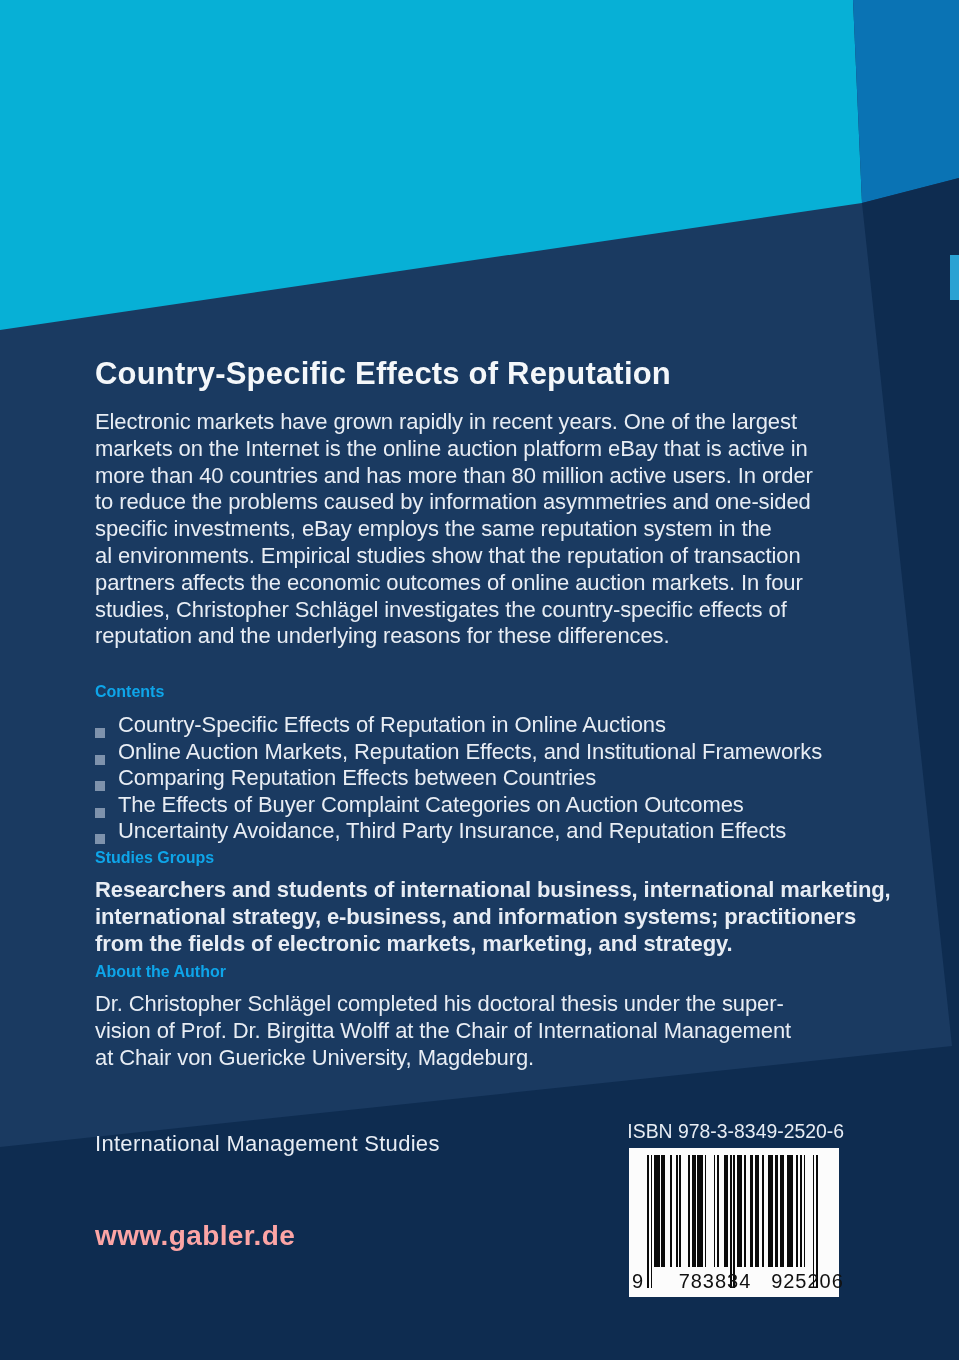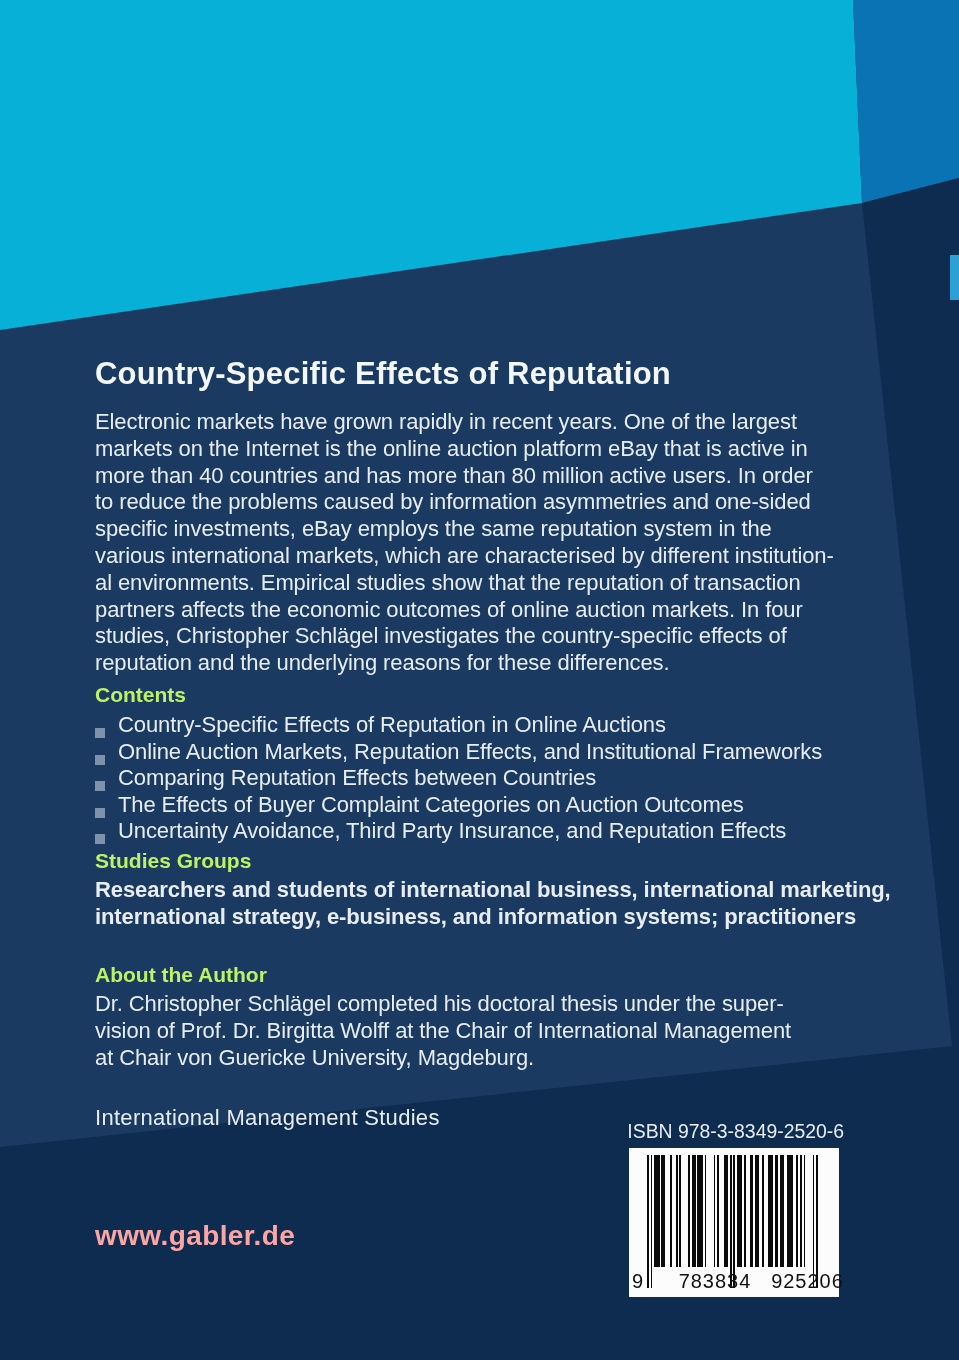--- a/index.html
+++ b/index.html
@@ -11,33 +11,33 @@
   }
   .abs{position:absolute;}
   #shapes{position:absolute;left:0;top:0;width:959px;height:1360px;z-index:0;}
   .content{position:absolute;left:0;top:0;width:959px;height:1360px;z-index:1;color:#e8edf4;}
   .line{display:block;white-space:nowrap;}
   .title{
     left:95px;top:356px;font-size:31px;font-weight:bold;color:#f4f7fa;
     letter-spacing:0.2px;white-space:nowrap;
   }
   .bodytext{left:95px;top:409px;font-size:22px;line-height:26.8px;letter-spacing:-0.1px;}
-  .section-h{font-size:21px;font-weight:bold;color:#bef264;white-space:nowrap;}
+  .section-h{font-size:16px;font-weight:bold;color:#0ea5e9;white-space:nowrap;}
   .contents-h{left:95px;top:683px;}
   .bullets{left:95px;top:712px;}
   .bullet-row{display:flex;align-items:flex-end;height:26.4px;}
   .bullet-sq{
     width:10px;height:10px;background:#7e92ac;margin:7px 13px 0 0;flex:none;
   }
   .bullet-row span{font-size:22px;letter-spacing:-0.1px;white-space:nowrap;}
   .target-h{left:95px;top:849px;}
   .target-body{left:95px;top:876px;font-size:22px;line-height:27px;letter-spacing:-0.1px;font-weight:bold;}
   .about-h{left:95px;top:963px;}
   .about-body{left:95px;top:990px;font-size:22px;line-height:27px;letter-spacing:-0.1px;}
-  .series{left:95px;top:1105px;font-size:22px;letter-spacing:0.3px;white-space:nowrap;}
+  .series{left:95px;top:1131px;font-size:22px;letter-spacing:0.3px;white-space:nowrap;}
   .isbn-label{
     left:624px;top:1120px;width:220px;text-align:center;font-size:20px;
     transform:scaleX(0.97);transform-origin:center;white-space:nowrap;
   }
   .barcode-box{
     left:629px;top:1148px;width:210px;height:149px;background:#fcfcfc;
   }
   .barcode-bars div{position:absolute;top:7px;background:#0a0a0a;}
   .bc-digit{position:absolute;top:122px;font-size:20px;color:#111;letter-spacing:1px;}
   .bc-d0{left:3px;width:16px;text-align:left;}
@@ -59,21 +59,20 @@
 <div class="content">
 
   <div class="abs title">Country-Specific Effects of Reputation</div>
 
   <div class="abs bodytext">
     <span class="line">Electronic markets have grown rapidly in recent years. One of the largest</span>
     <span class="line">markets on the Internet is the online auction platform eBay that is active in</span>
     <span class="line">more than 40 countries and has more than 80 million active users. In order</span>
     <span class="line">to reduce the problems caused by information asymmetries and one-sided</span>
     <span class="line">specific investments, eBay employs the same reputation system in the</span>
-    <span class="line">various international markets, which are characterised by different institution-</span>
     <span class="line">al environments. Empirical studies show that the reputation of transaction</span>
     <span class="line">partners affects the economic outcomes of online auction markets. In four</span>
     <span class="line">studies, Christopher Schlägel investigates the country-specific effects of</span>
     <span class="line">reputation and the underlying reasons for these differences.</span>
   </div>
 
   <div class="abs section-h contents-h">Contents</div>
   <div class="abs bullets">
     <div class="bullet-row">
       <div class="bullet-sq"></div>
@@ -94,20 +93,21 @@
     <div class="bullet-row">
       <div class="bullet-sq"></div>
       <span>Uncertainty Avoidance, Third Party Insurance, and Reputation Effects</span>
     </div>
   </div>
 
   <div class="abs section-h target-h">Studies Groups</div>
   <div class="abs target-body">
     <span class="line">Researchers and students of international business, international marketing,</span>
     <span class="line">international strategy, e-business, and information systems; practitioners</span>
+    <span class="line">from the fields of electronic markets, marketing, and strategy.</span>
   </div>
 
   <div class="abs section-h about-h">About the Author</div>
   <div class="abs about-body">
     <span class="line">Dr. Christopher Schlägel completed his doctoral thesis under the super-</span>
     <span class="line">vision of Prof. Dr. Birgitta Wolff at the Chair of International Management</span>
     <span class="line">at Chair von Guericke University, Magdeburg.</span>
   </div>
 
   <div class="abs series">International Management Studies</div>

